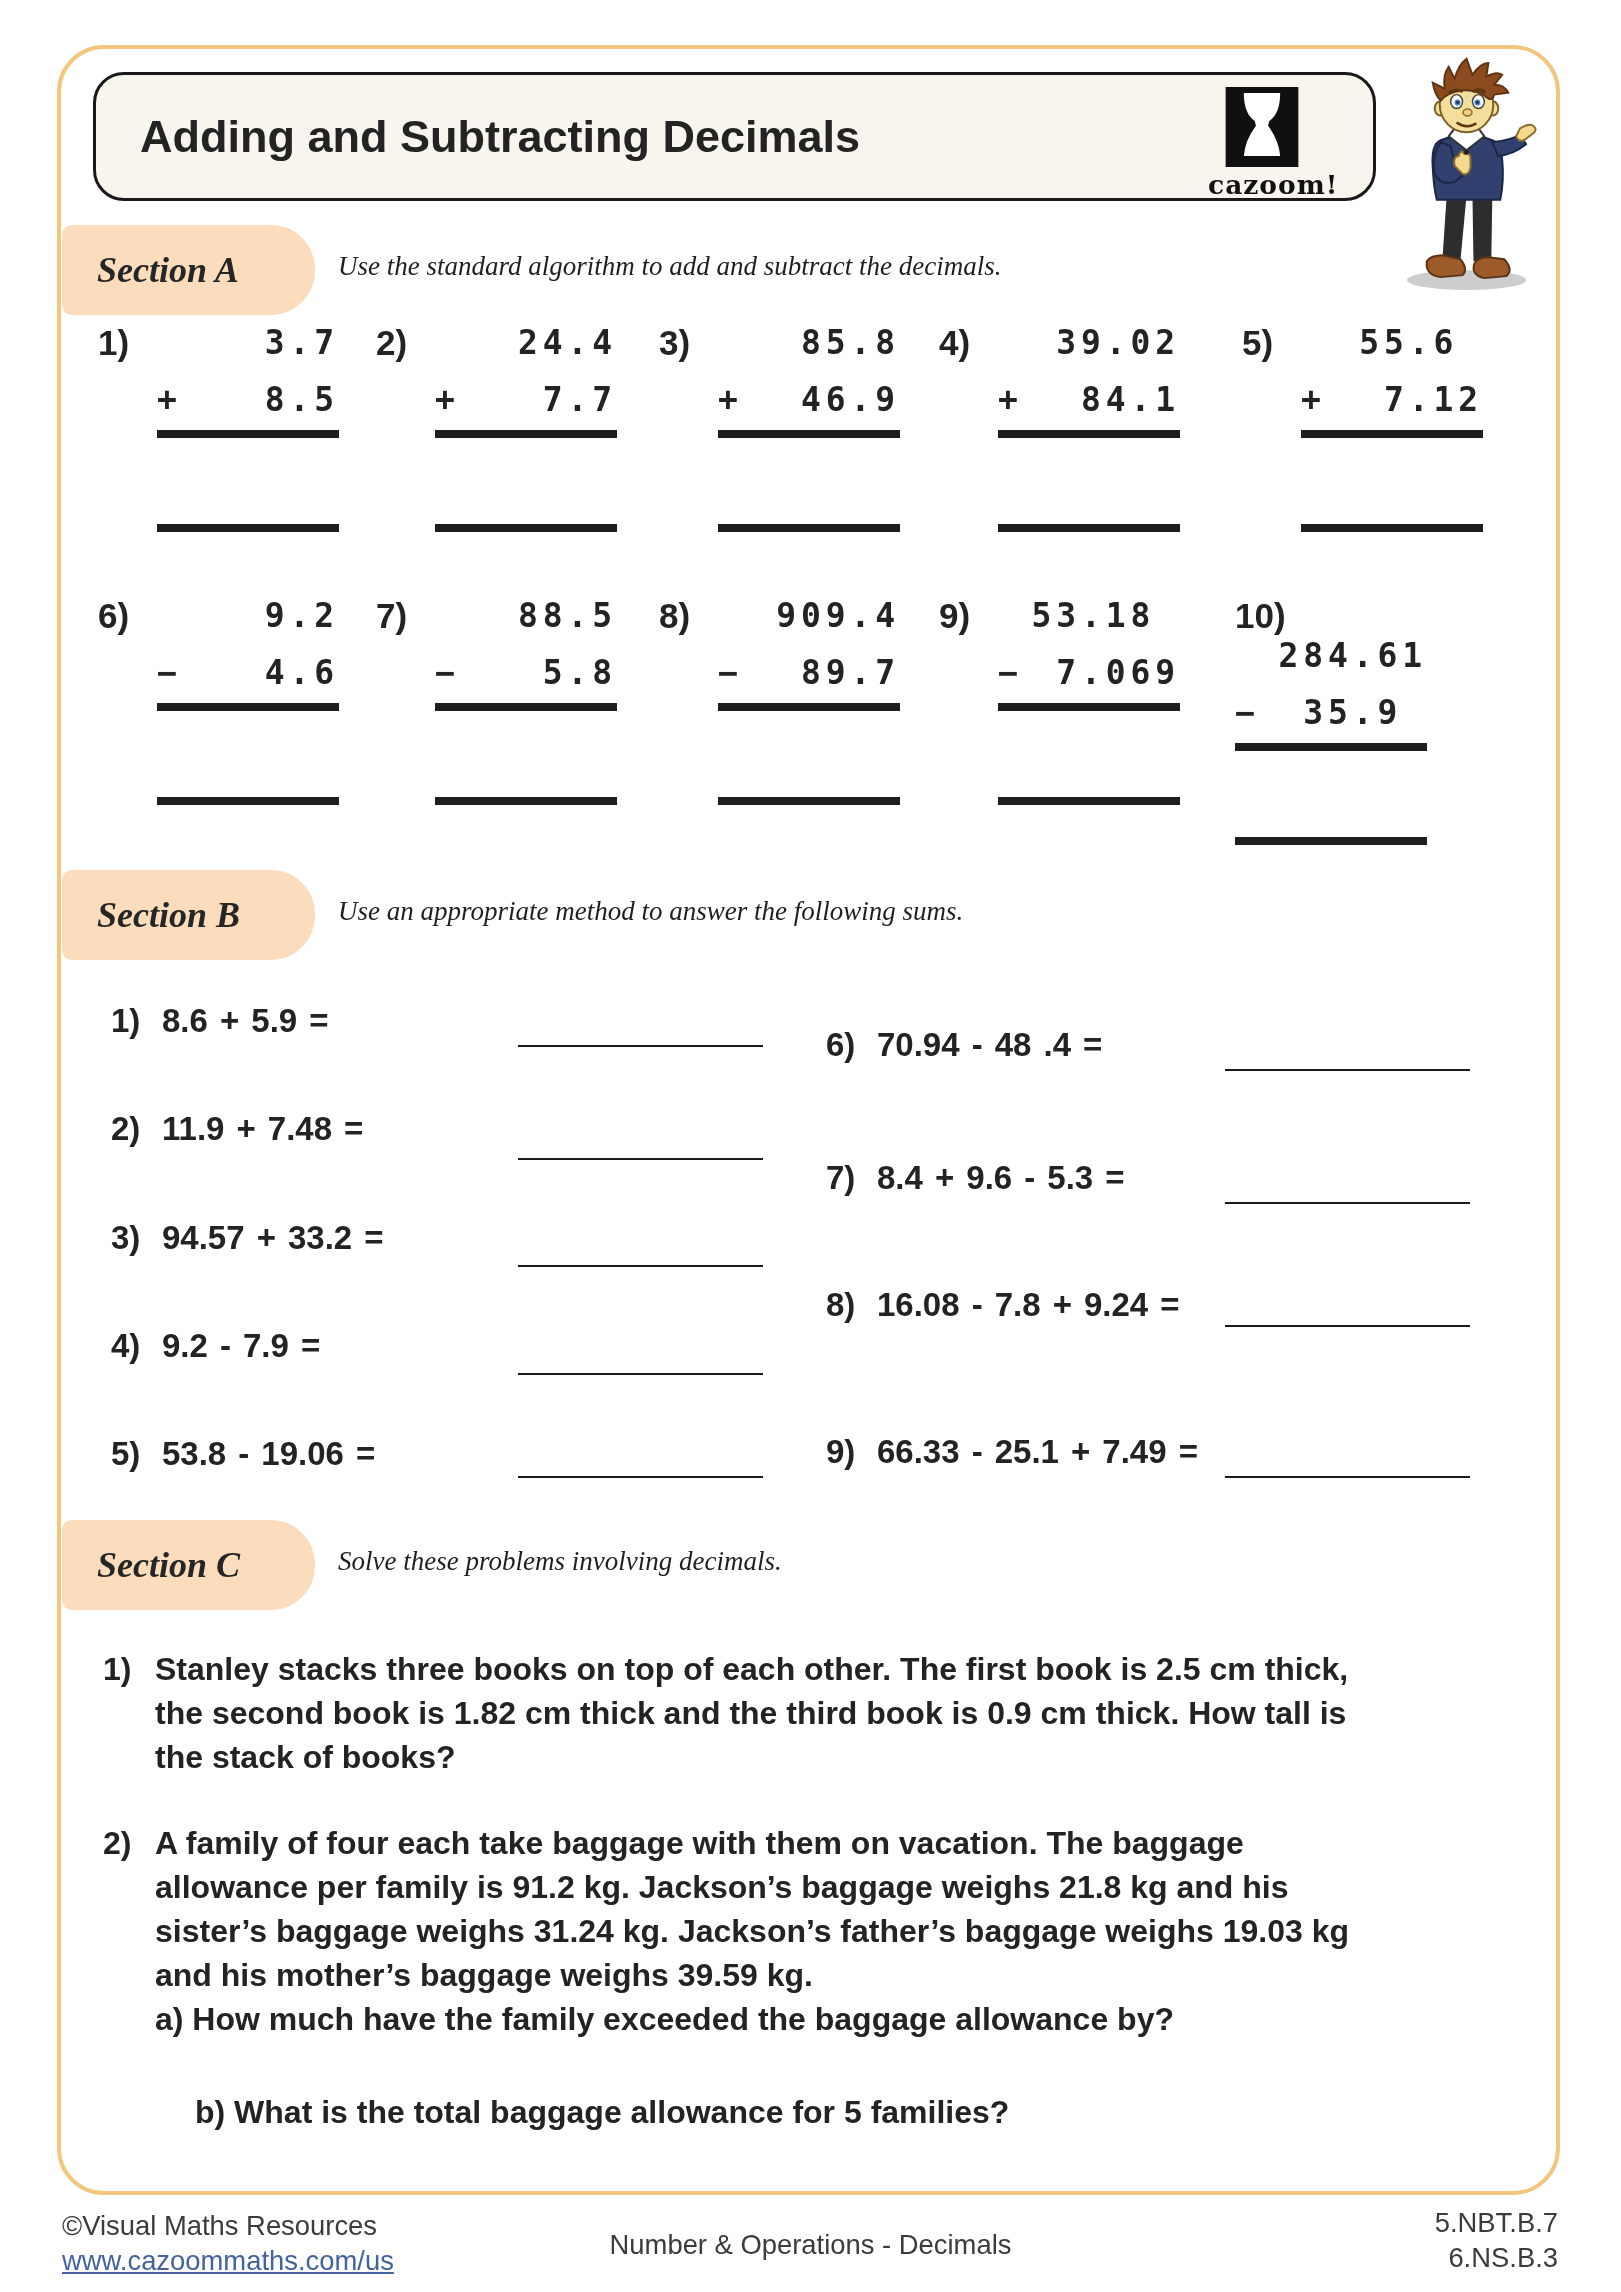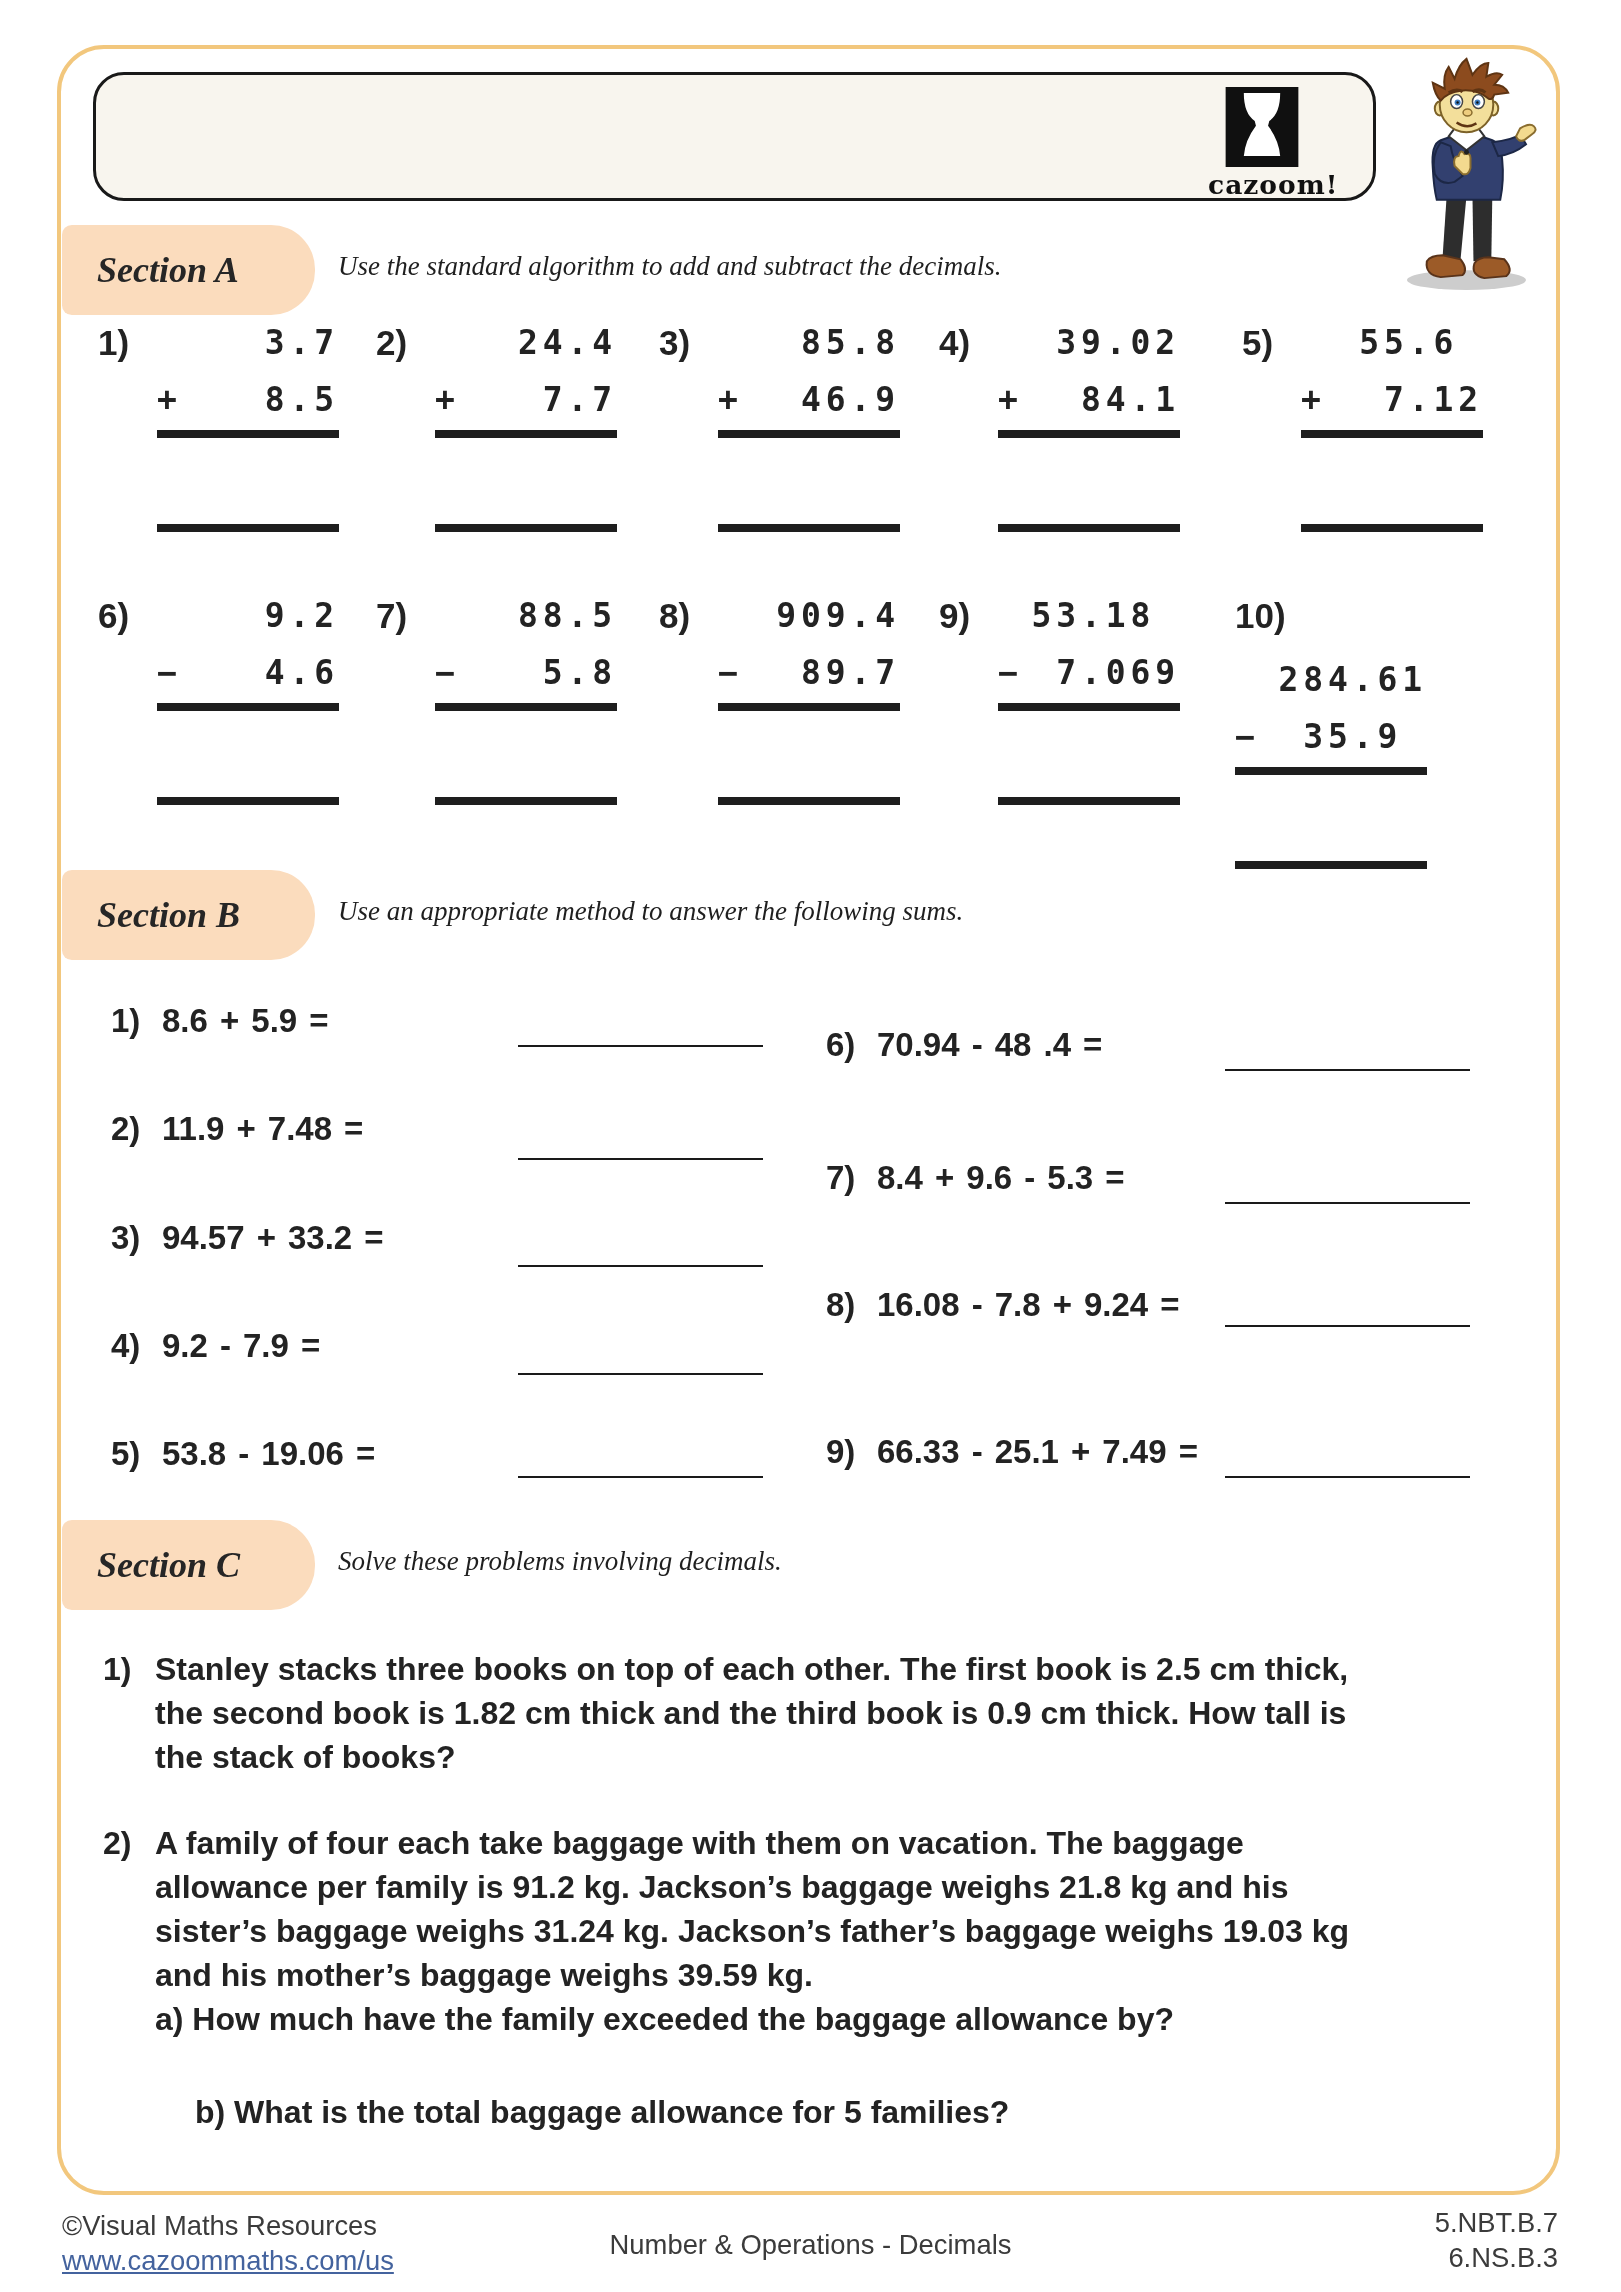--- a/index.html
+++ b/index.html
@@ -59,20 +59,21 @@
   .foot-link{color:#44639E;text-decoration:underline;}
   .foot-center{left:0;width:1621px;text-align:center;}
   .foot-right{text-align:right;}
 </style>
 </head>
 <body>
 
 <div class="frame"></div>
 
 <div class="titlebox">
+  <div class="titletext">Adding and Subtracting Decimals</div>
   <div class="logoblock">
     <span>
       <svg viewBox="0 0 60 66" width="74" height="80">
         <rect width="60" height="66" fill="#101010"></rect>
         <path d="M15 5 L45 5 Q45 22 36 28 L35 32 Q44 44 45 57 L15 57 Q16 44 25 32 L24 28 Q15 22 15 5 Z" fill="#ffffff"></path>
       </svg>
     </span>
     <div class="logoword">cazoom!</div>
   </div>
 </div>
@@ -220,21 +221,21 @@
       <div class="pa-bot">
           <span class="pa-op">−</span>
           <span class="pa-val">7.069</span>
         </div>
       <div class="pa-sum"></div>
       <div class="pa-ans"></div>
     </div>
   </div>
   <div class="pa-col" style="left:1235px;flex-direction:column;">
     <div class="pa-label">10)</div>
-    <div class="pa-block" style="width:192px;margin-top:24px;">
+    <div class="pa-block" style="width:192px;">
       <div class="pa-top">284.61</div>
       <div class="pa-bot">
           <span class="pa-op">−</span>
           <span class="pa-val">35.9 </span>
         </div>
       <div class="pa-sum"></div>
       <div class="pa-ans"></div>
     </div>
   </div>
 </div>

